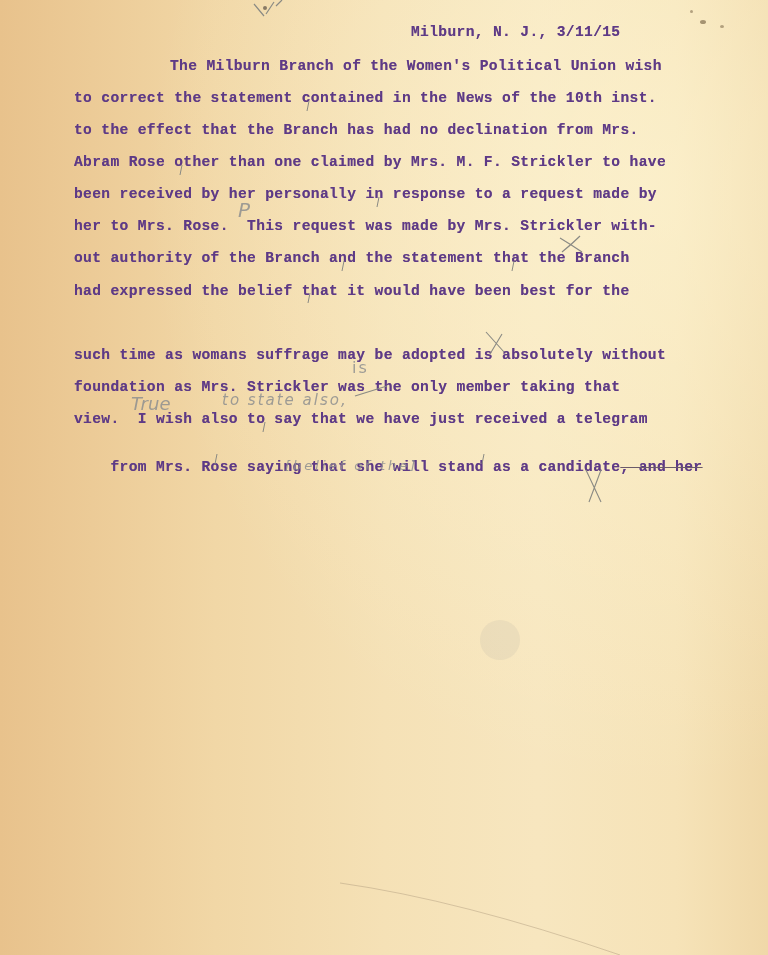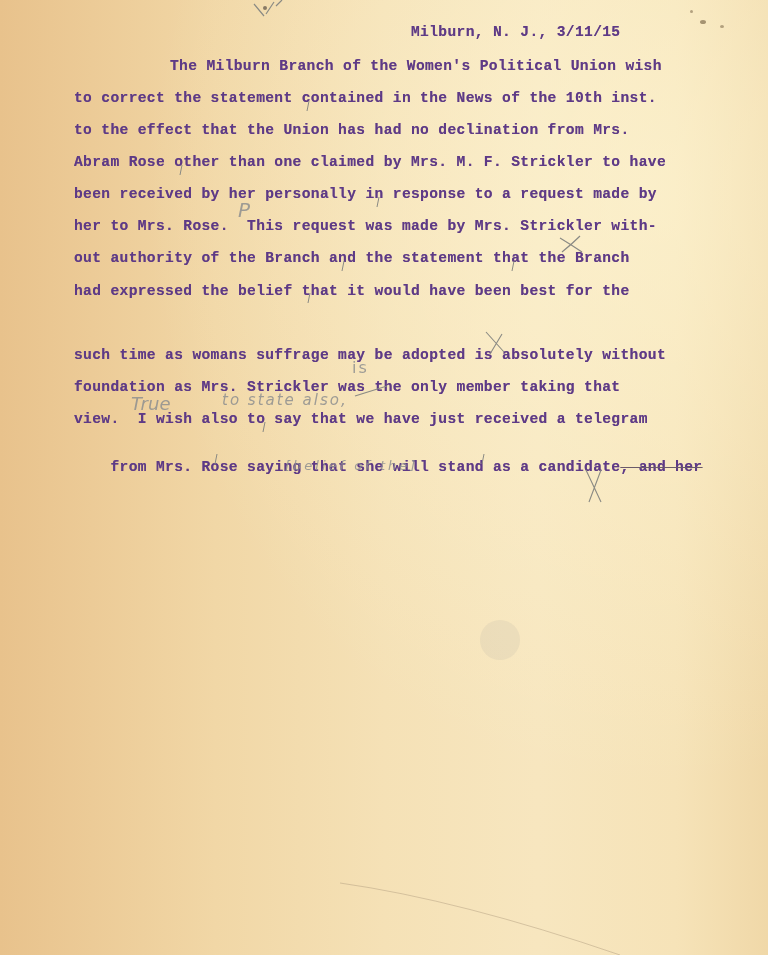--- a/index.html
+++ b/index.html
@@ -65,21 +65,21 @@
   <div class="stain" style="left:263px;top:6px;width:4px;height:4px;background:rgba(90,80,70,0.7);"></div>
 
   <svg class="mark" style="left:248px;top:0px;" width="40" height="22" viewBox="0 0 40 22">
     <path d="M6 4 L16 16 M18 14 L26 2 M28 6 L34 0" stroke="#8a8a84" stroke-width="1.2" fill="none"></path>
   </svg>
 
   <div class="line" style="left:411px;top:24px;">Milburn, N. J., 3/11/15</div>
 
   <div class="line" style="left:170px;top:58px;">The Milburn Branch of the Women's Political Union wish</div>
   <div class="line" style="left:74px;top:90px;">to correct the statement contained in the News of the 10th inst.</div>
-  <div class="line" style="left:74px;top:122px;">to the effect that the Union has had no declination from Mrs.</div>
+  <div class="line" style="left:74px;top:122px;">to the effect that the Branch has had no declination from Mrs.</div>
   <div class="line" style="left:74px;top:186px;">been received by her personally in response to a request made by</div>
   <div class="line" style="left:74px;top:154px;">Abram Rose other than one claimed by Mrs. M. F. Strickler to have</div>
   <div class="line" style="left:74px;top:218px;text-align:right;">her to Mrs. Rose.  This request was made by Mrs. Strickler with-</div>
   <div class="line" style="left:74px;top:250px;">out authority of the Branch and the statement that the Branch</div>
   <div class="line" style="left:74px;top:283px;">had expressed the belief that it would have been best for the</div>
   <div class="line" style="left:74px;top:379px;">foundation as Mrs. Strickler was the only member taking that</div>
   <div class="line" style="left:74px;top:347px;">such time as womans suffrage may be adopted is absolutely without</div>
   <div class="line" style="left:74px;top:411px;">view.  I wish also to say that we have just received a telegram</div>
 
   <div class="line" style="left:74px;top:443px;text-align:right;">

